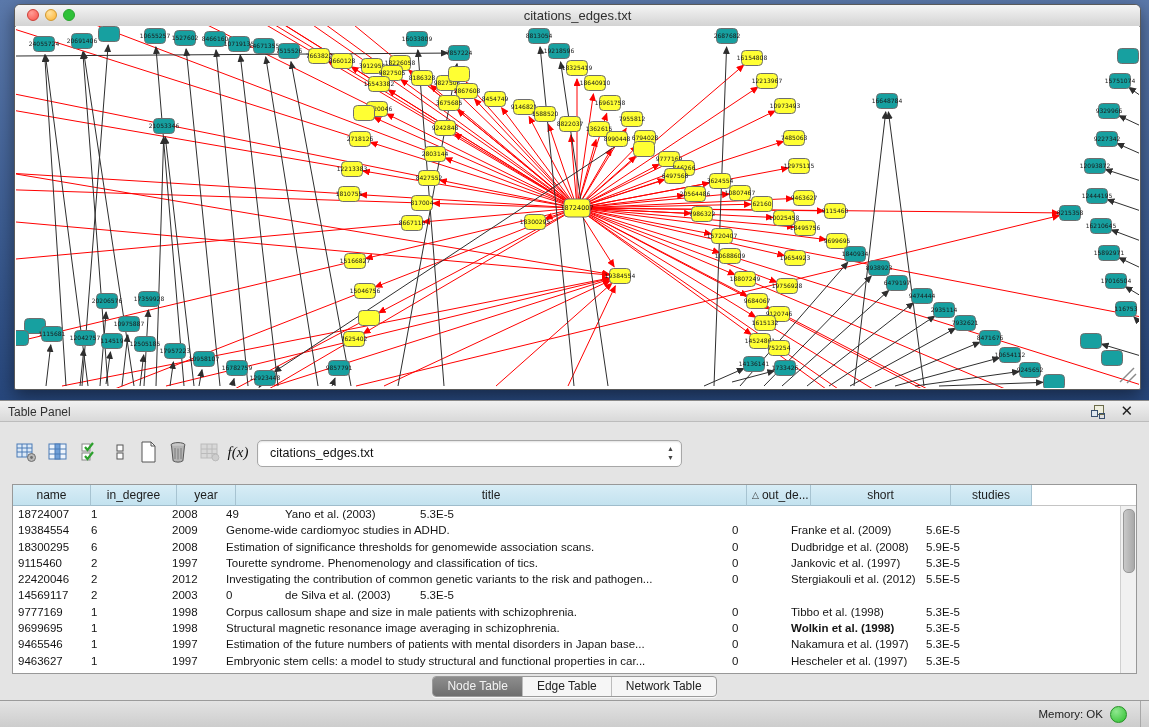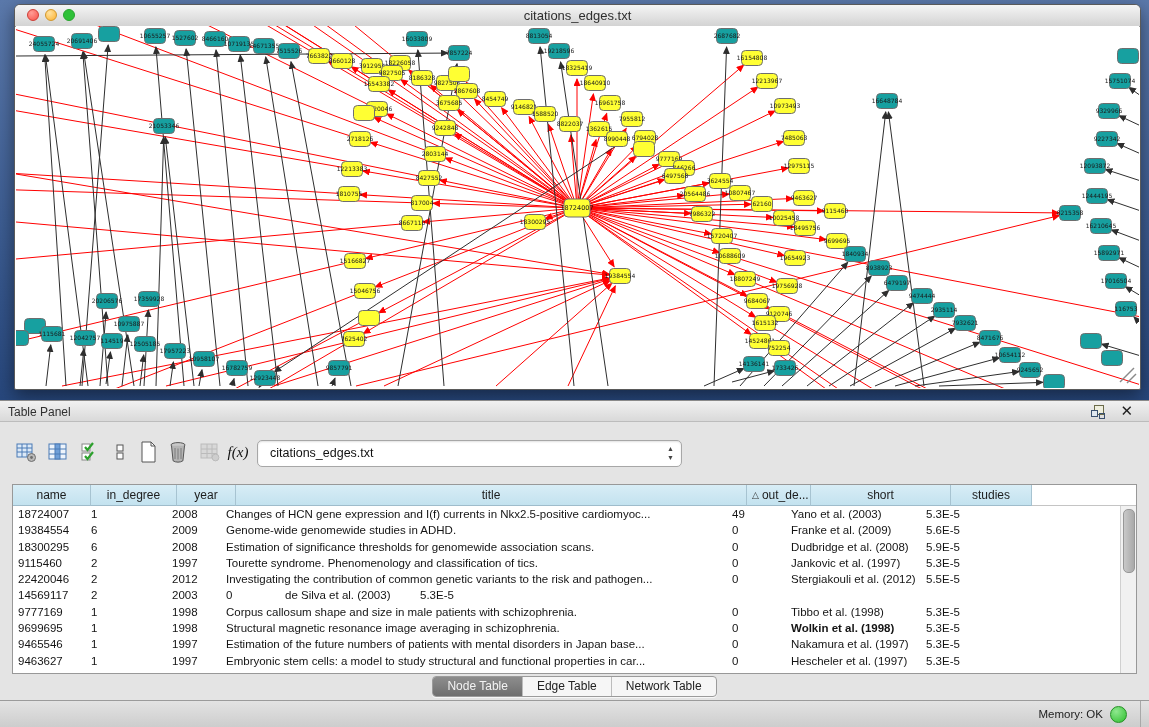--- a/index.html
+++ b/index.html
@@ -848,30 +848,29 @@
         <div class="th" style="width: 81px;">
           <span>studies</span>
         </div>
         <div class="th-fill"></div>
       </div>
     <div id="tbody">
         <div class="tr">
           <div class="td" style="width: 73px;">18724007</div>
           <div class="td" style="width: 81px;">1</div>
           <div class="td" style="width: 54px;">2008</div>
-          <div class="td" style="width: 506px;">Changes of HCN gene expression and I(f) currents in Nkx2.5-positive cardiomyoc...</div>
           <div class="td" style="width: 59px;">49</div>
           <div class="td" style="width: 135px;">Yano et al. (2003)</div>
           <div class="td" style="width: 76px;">5.3E-5</div>
         </div>
         <div class="tr">
           <div class="td" style="width: 73px;">19384554</div>
           <div class="td" style="width: 81px;">6</div>
           <div class="td" style="width: 54px;">2009</div>
-          <div class="td" style="width: 506px;">Genome-wide genomewide studies in ADHD.</div>
+          <div class="td" style="width: 506px;">Genome-wide cardiomyoc studies in ADHD.</div>
           <div class="td" style="width: 59px;">0</div>
           <div class="td" style="width: 135px;">Franke et al. (2009)</div>
           <div class="td" style="width: 76px;">5.6E-5</div>
         </div>
         <div class="tr">
           <div class="td" style="width: 73px;">18300295</div>
           <div class="td" style="width: 81px;">6</div>
           <div class="td" style="width: 54px;">2008</div>
           <div class="td" style="width: 506px;">Estimation of significance thresholds for genomewide association scans.</div>
           <div class="td" style="width: 59px;">0</div>

